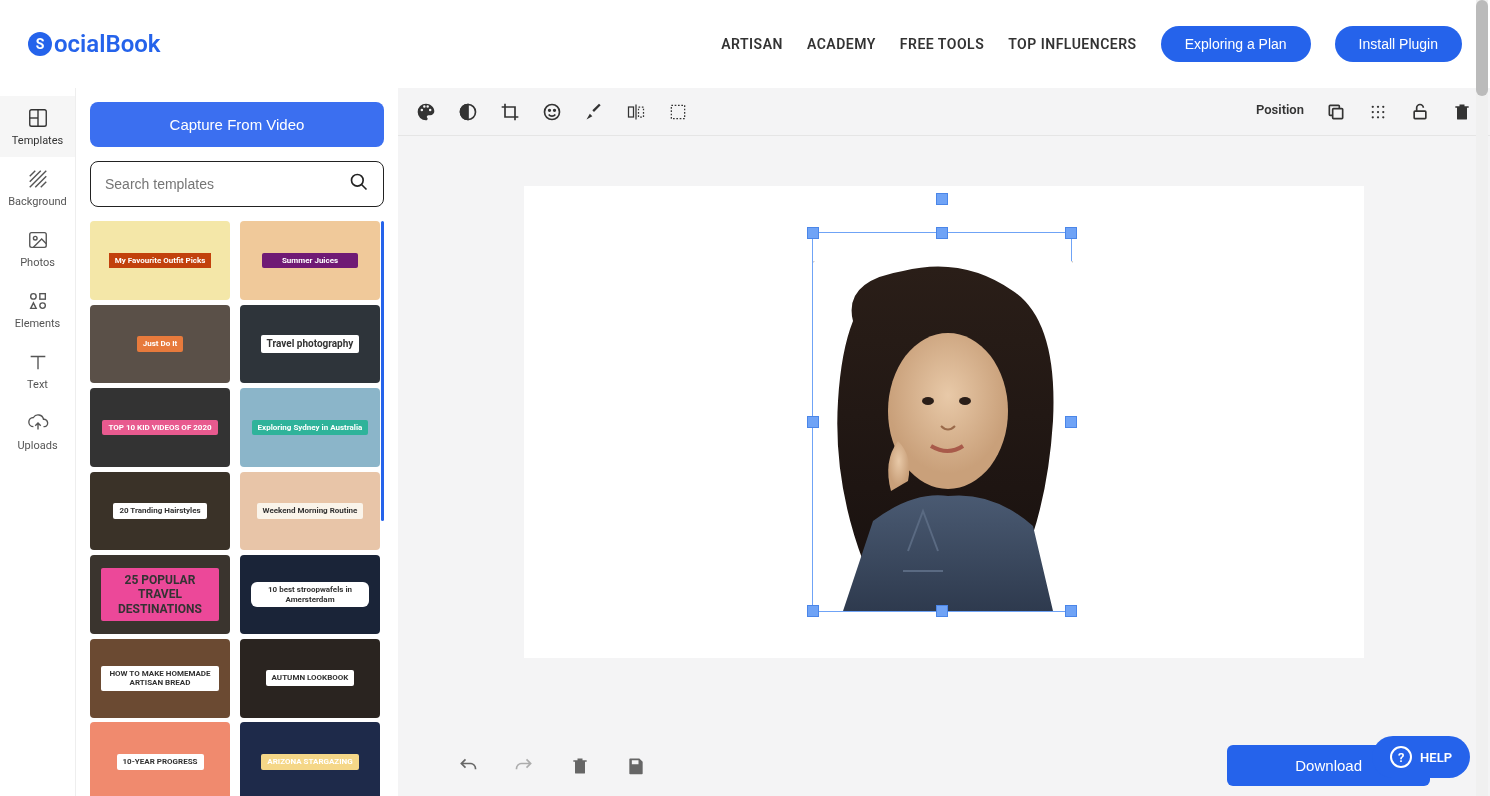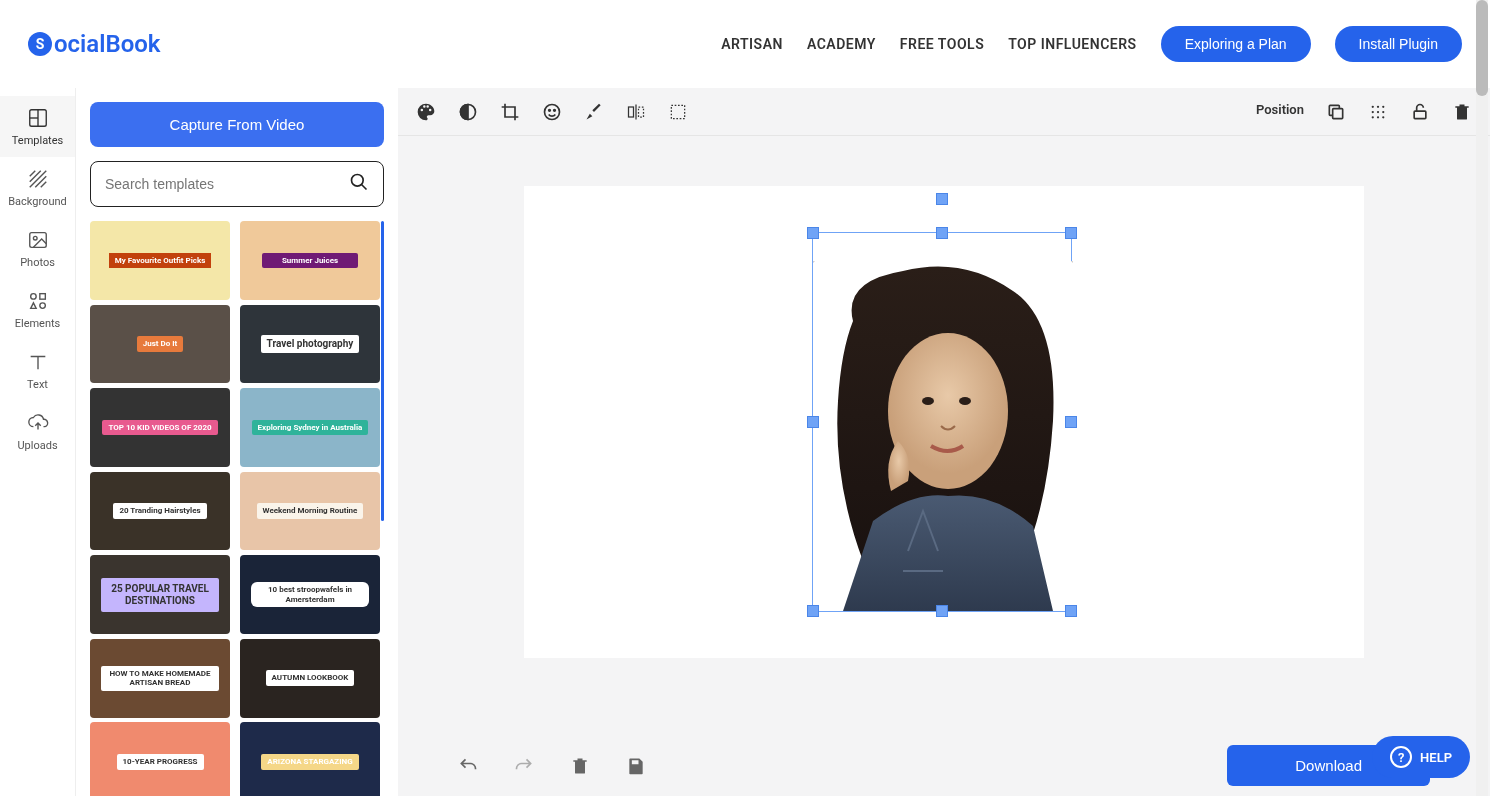--- a/index.html
+++ b/index.html
@@ -171,21 +171,21 @@
         <div class="template-card" style="background: rgb(139, 181, 201);">
           <div style="background: rgb(47, 179, 154); color: rgb(255, 255, 255); padding: 3px 6px; border-radius: 2px; font-size: 8px; font-weight: 700; max-width: 90%;">Exploring Sydney in Australia</div>
         </div>
         <div class="template-card" style="background: rgb(58, 50, 40);">
           <div style="background: rgb(255, 255, 255); color: rgb(51, 51, 51); padding: 3px 6px; border-radius: 2px; font-size: 8px; font-weight: 700; max-width: 90%;">20 Tranding Hairstyles</div>
         </div>
         <div class="template-card" style="background: rgb(232, 197, 168);">
           <div style="background: rgb(250, 244, 234); color: rgb(51, 51, 51); padding: 3px 6px; border-radius: 2px; font-size: 8px; font-weight: 700; max-width: 90%;">Weekend Morning Routine</div>
         </div>
         <div class="template-card" style="background: rgb(58, 52, 46);">
-          <div style="background: #c4b5fd; color: rgb(51, 51, 51); padding: 5px 6px; border-radius: 2px; font-size: 10px; font-weight: 700; max-width: 90%;">25 POPULAR TRAVEL DESTINATIONS</div>
+          <div style="background: #ec4899; color: rgb(51, 51, 51); padding: 5px 6px; border-radius: 2px; font-size: 12px; font-weight: 700; max-width: 90%;">25 POPULAR TRAVEL DESTINATIONS</div>
         </div>
         <div class="template-card" style="background: rgb(26, 36, 56);">
           <div style="background: rgb(255, 255, 255); color: rgb(51, 51, 51); padding: 3px 6px; border-radius: 6px; font-size: 8px; font-weight: 700; max-width: 90%;">10 best stroopwafels in Amersterdam</div>
         </div>
         <div class="template-card" style="background: rgb(107, 74, 50);">
           <div style="background: rgb(255, 255, 255); color: rgb(51, 51, 51); padding: 3px 6px; border-radius: 2px; font-size: 8px; font-weight: 700; max-width: 90%;">HOW TO MAKE HOMEMADE ARTISAN BREAD</div>
         </div>
         <div class="template-card" style="background: rgb(42, 36, 32);">
           <div style="background: rgb(255, 255, 255); color: rgb(51, 51, 51); padding: 3px 6px; border-radius: 2px; font-size: 8px; font-weight: 700; max-width: 90%;">AUTUMN LOOKBOOK</div>
         </div>

